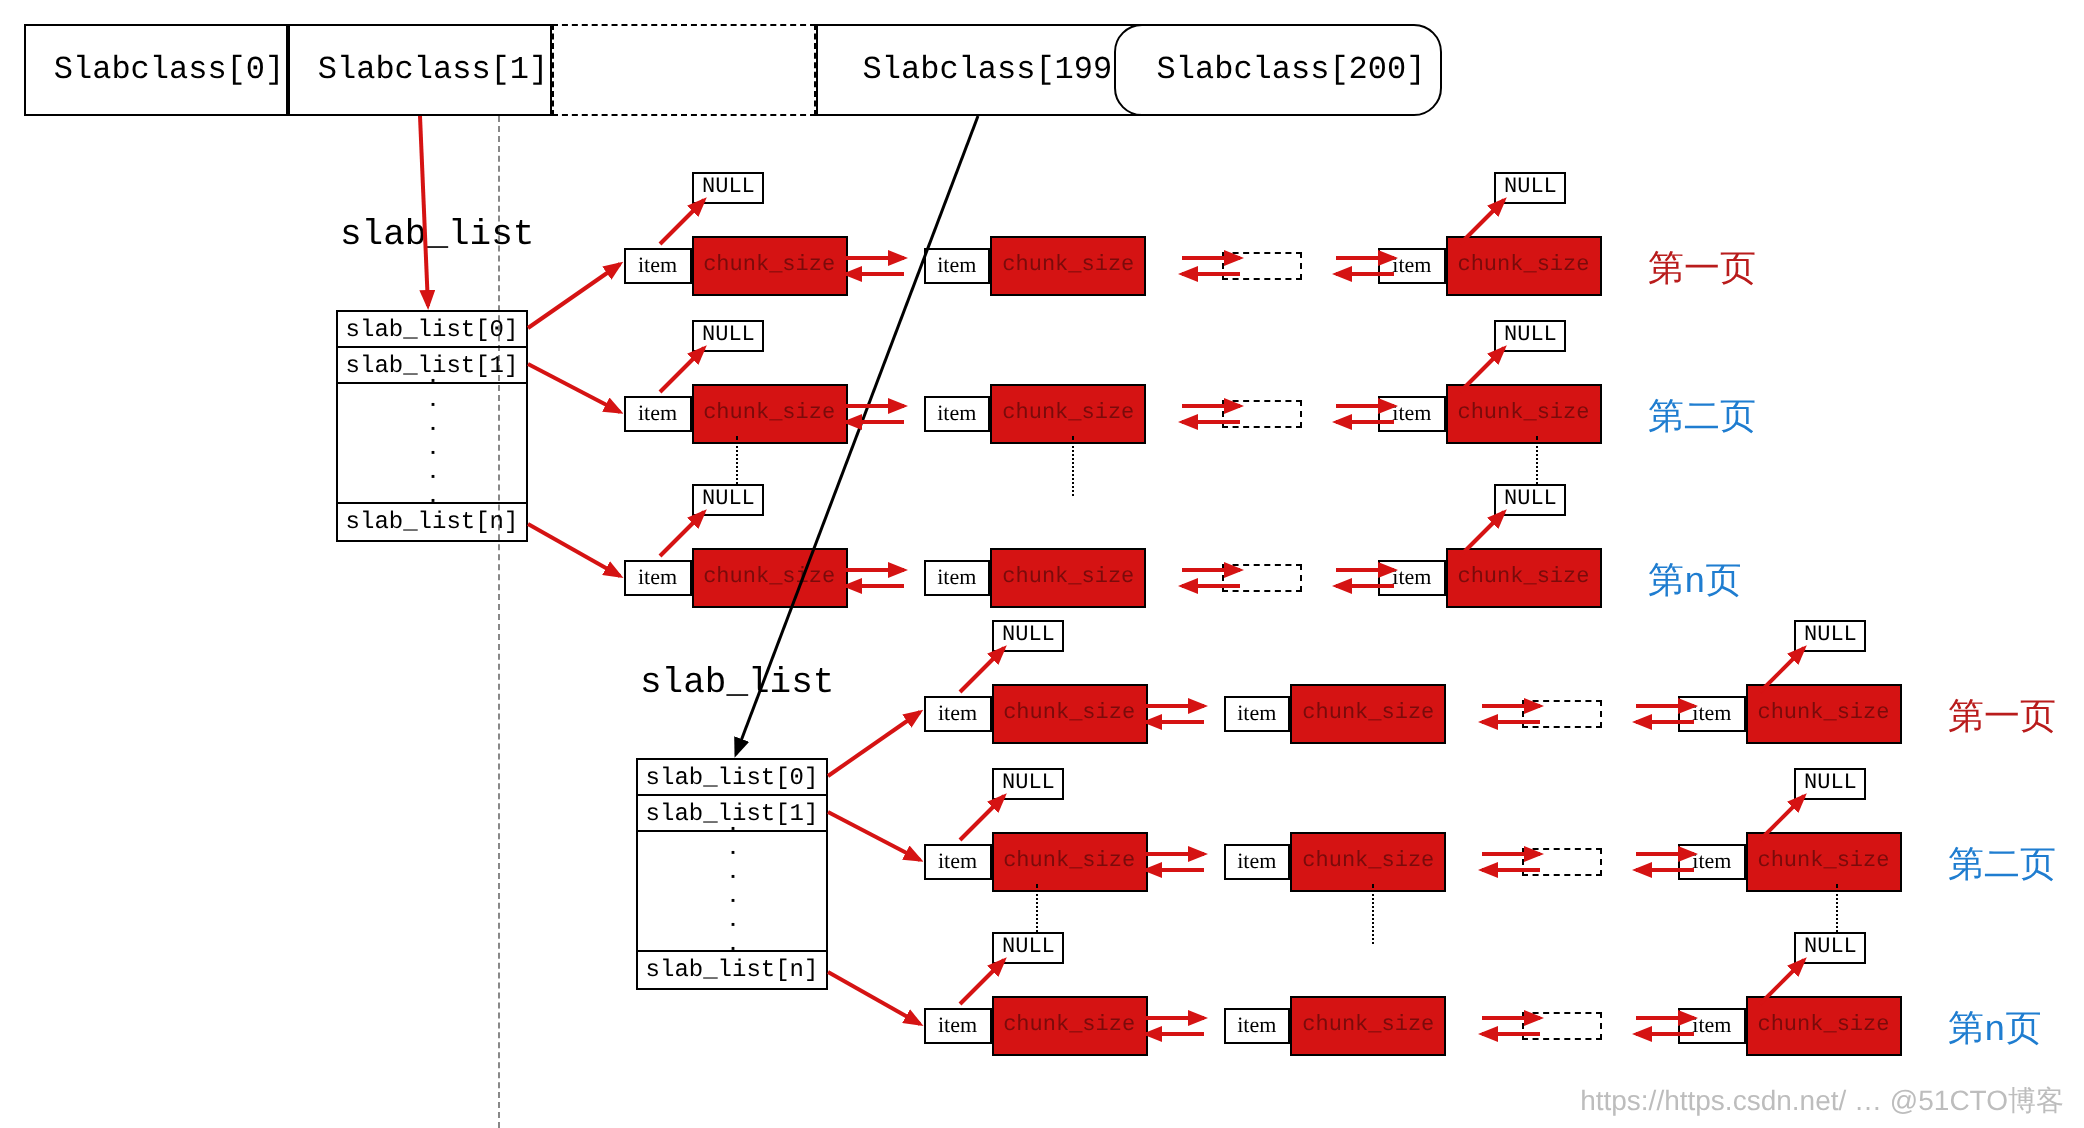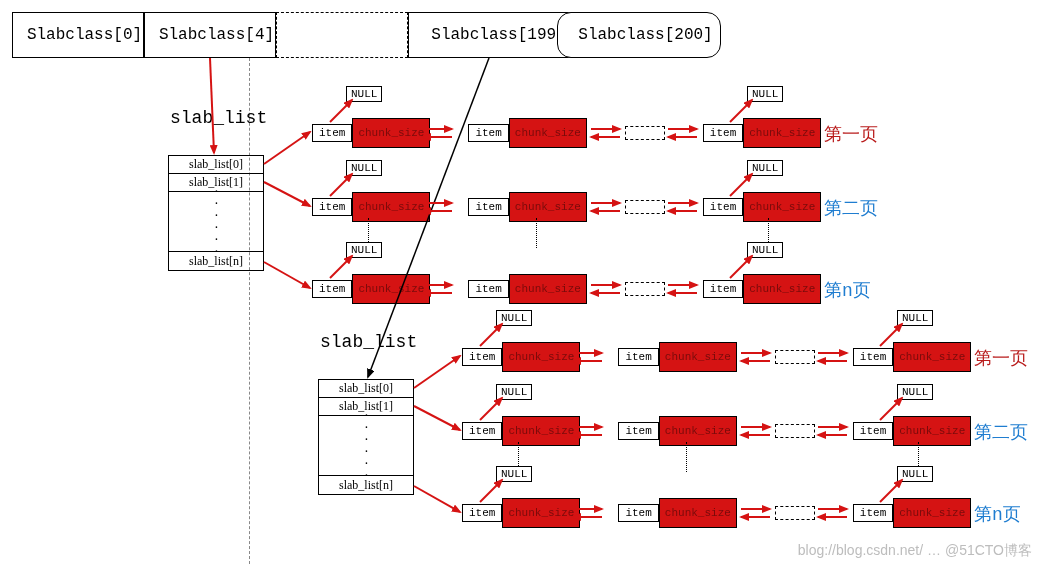--- a/index.html
+++ b/index.html
@@ -43,41 +43,40 @@
   }
   .slab-list-table .row {
     border-bottom: 1px solid #000;
     padding: 2px 4px;
     text-align: left;
     height: 18px;
     display: flex;
     align-items: center;
     justify-content: center;
     box-sizing: border-box;
-    font-family: Liberation Serif, serif;
   }
   .slab-list-table .row:last-child {
     border-bottom: none;
   }
   .vert-dots-thin {
     position: absolute;
     width: 0;
     border-left: 1.5px dotted #000;
   }
   .chain-row {
     position: absolute;
     display: flex;
     align-items: center;
     height: 22px;
   }
   .item-box {
     border: 1px solid #000;
     background: #fff;
     font-size: 11px;
-    font-family: Liberation Mono, monospace;
+    font-family: Liberation Serif, serif;
     padding: 2px 6px;
     height: 18px;
     display: flex;
     align-items: center;
     box-sizing: border-box;
   }
   .chunk-box {
     border: 1px solid #000;
     background: #d51313;
     color: #7a0b0b;
@@ -139,21 +138,21 @@
     text-orientation: upright;
     font-weight: bold;
     font-size: 10px;
     line-height: 1;
   }
 </style>
 </head>
 <body>
 
 <div class="slabclass" style="left:12px;  width:132px;">Slabclass[0]</div>
-<div class="slabclass" style="left:144px; width:132px;">Slabclass[4]</div>
+<div class="slabclass" style="left:144px; width:132px;">Slabclass[1]</div>
 <div class="slabclass dashed" style="left:276px; width:132px;"></div>
 <div class="slabclass" style="left:408px; width:168px;">Slabclass[199]</div>
 <div class="slabclass" style="left:557px; width:164px;border-radius:14px;">Slabclass[200]</div>
 
 <div class="v-guide" style="left:249px;"></div>
 
 <div class="slab-list-label" style="left:170px; top:108px;">slab_list</div>
 
 <div class="slab-list-table" style="left:168px; top:155px; width:96px;">
   <div class="row">slab_list[0]</div>
@@ -272,21 +271,21 @@
   <div style="width:38px;"></div>
   <div class="dots-box"></div>
   <div style="width:38px;"></div>
   <div class="item-box">item</div>
   <div class="chunk-box">chunk_size</div>
 </div>
 <div class="null-box" style="left:496px; top:466px;">NULL</div>
 <div class="null-box" style="left:897px; top:466px;">NULL</div>
 <div class="page-label blue" style="left:974px; top:502px;">第n页</div>
 
-<div class="watermark">blog://blog.csdn.net/ … @51CTO博客</div>
+<div class="watermark">https://https.csdn.net/ … @51CTO博客</div>
 
 <svg class="arrows">
   <defs>
     <marker id="ar" markerWidth="10" markerHeight="8" refX="8" refY="4" orient="auto" markerUnits="userSpaceOnUse">
       <path d="M0,0 L10,4 L0,8 Z" fill="#d51313"></path>
     </marker>
     <marker id="ab" markerWidth="10" markerHeight="8" refX="8" refY="4" orient="auto" markerUnits="userSpaceOnUse">
       <path d="M0,0 L10,4 L0,8 Z" fill="#000"></path>
     </marker>
   </defs>

